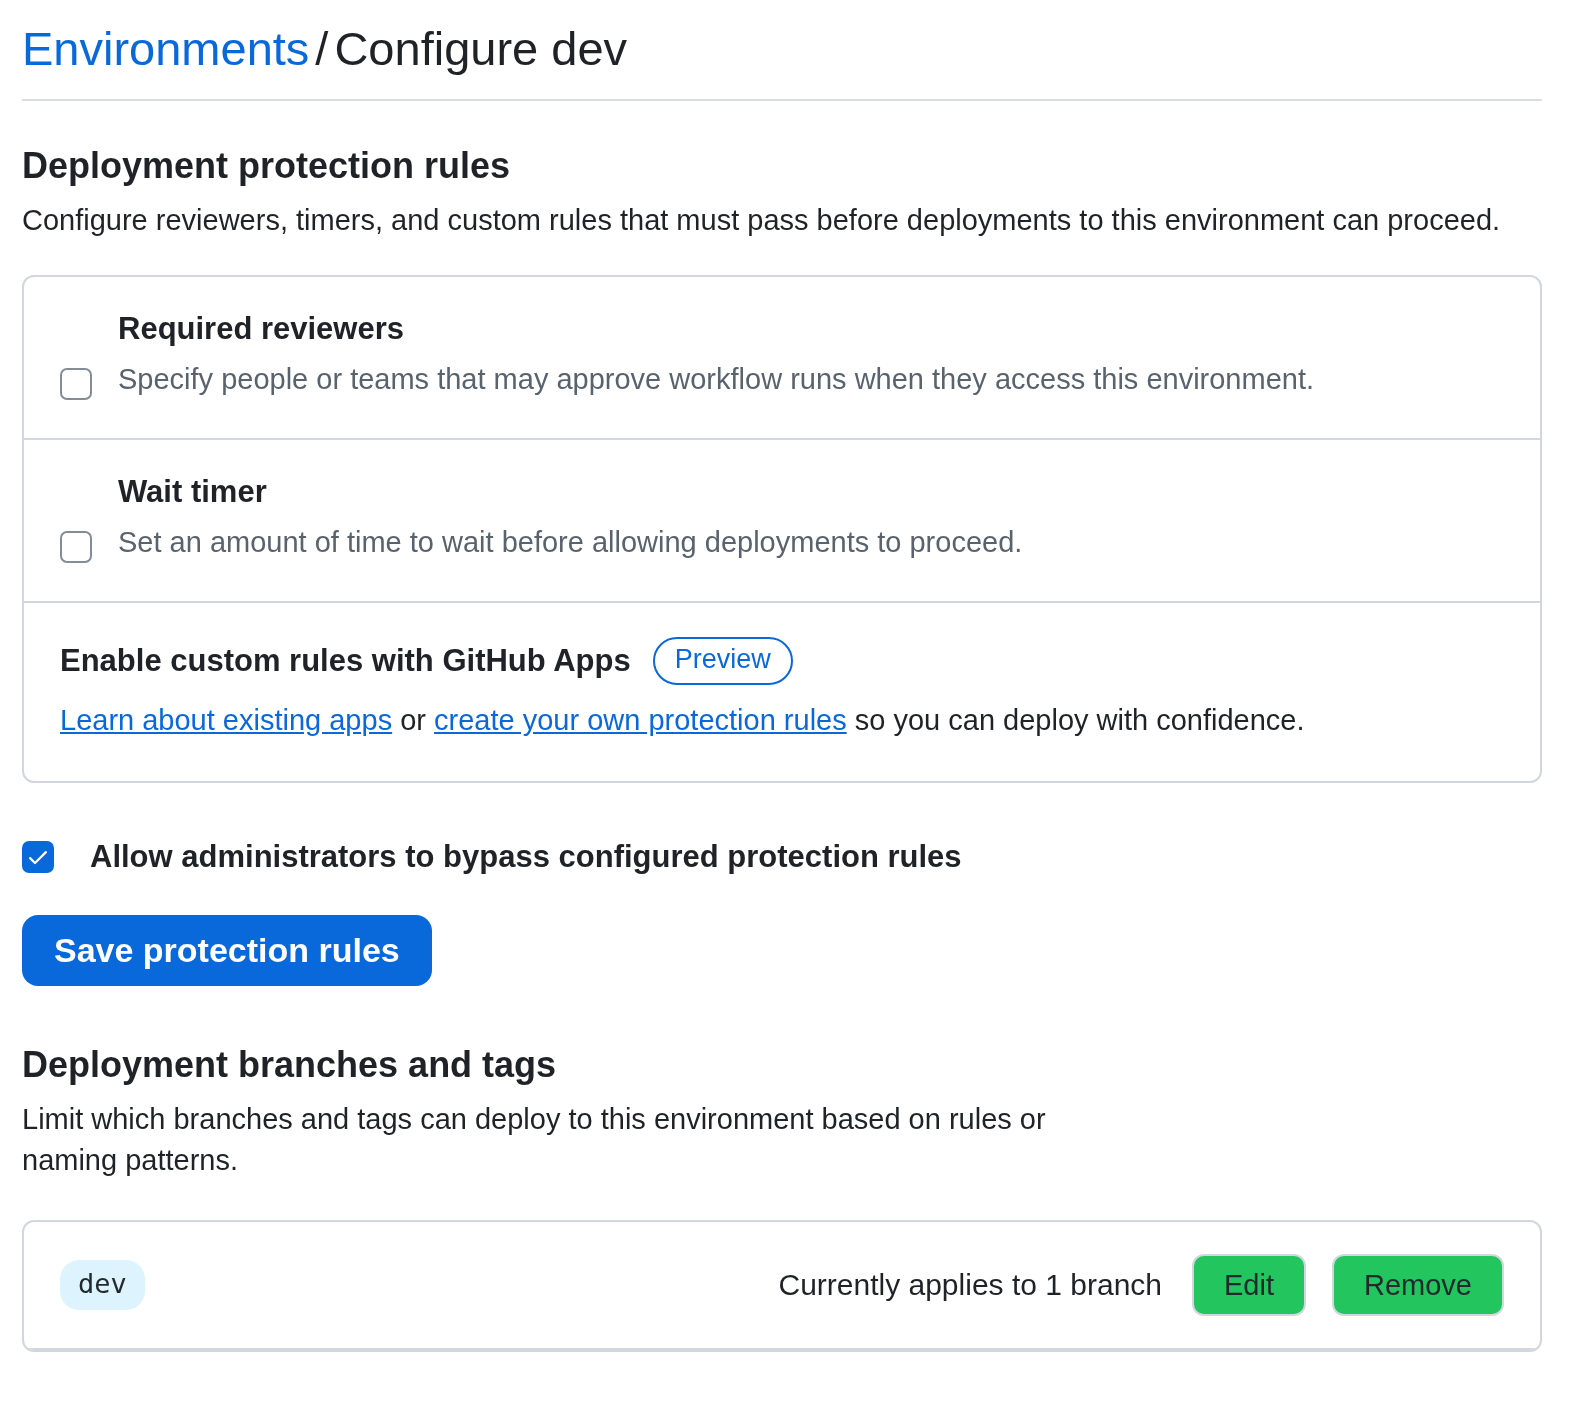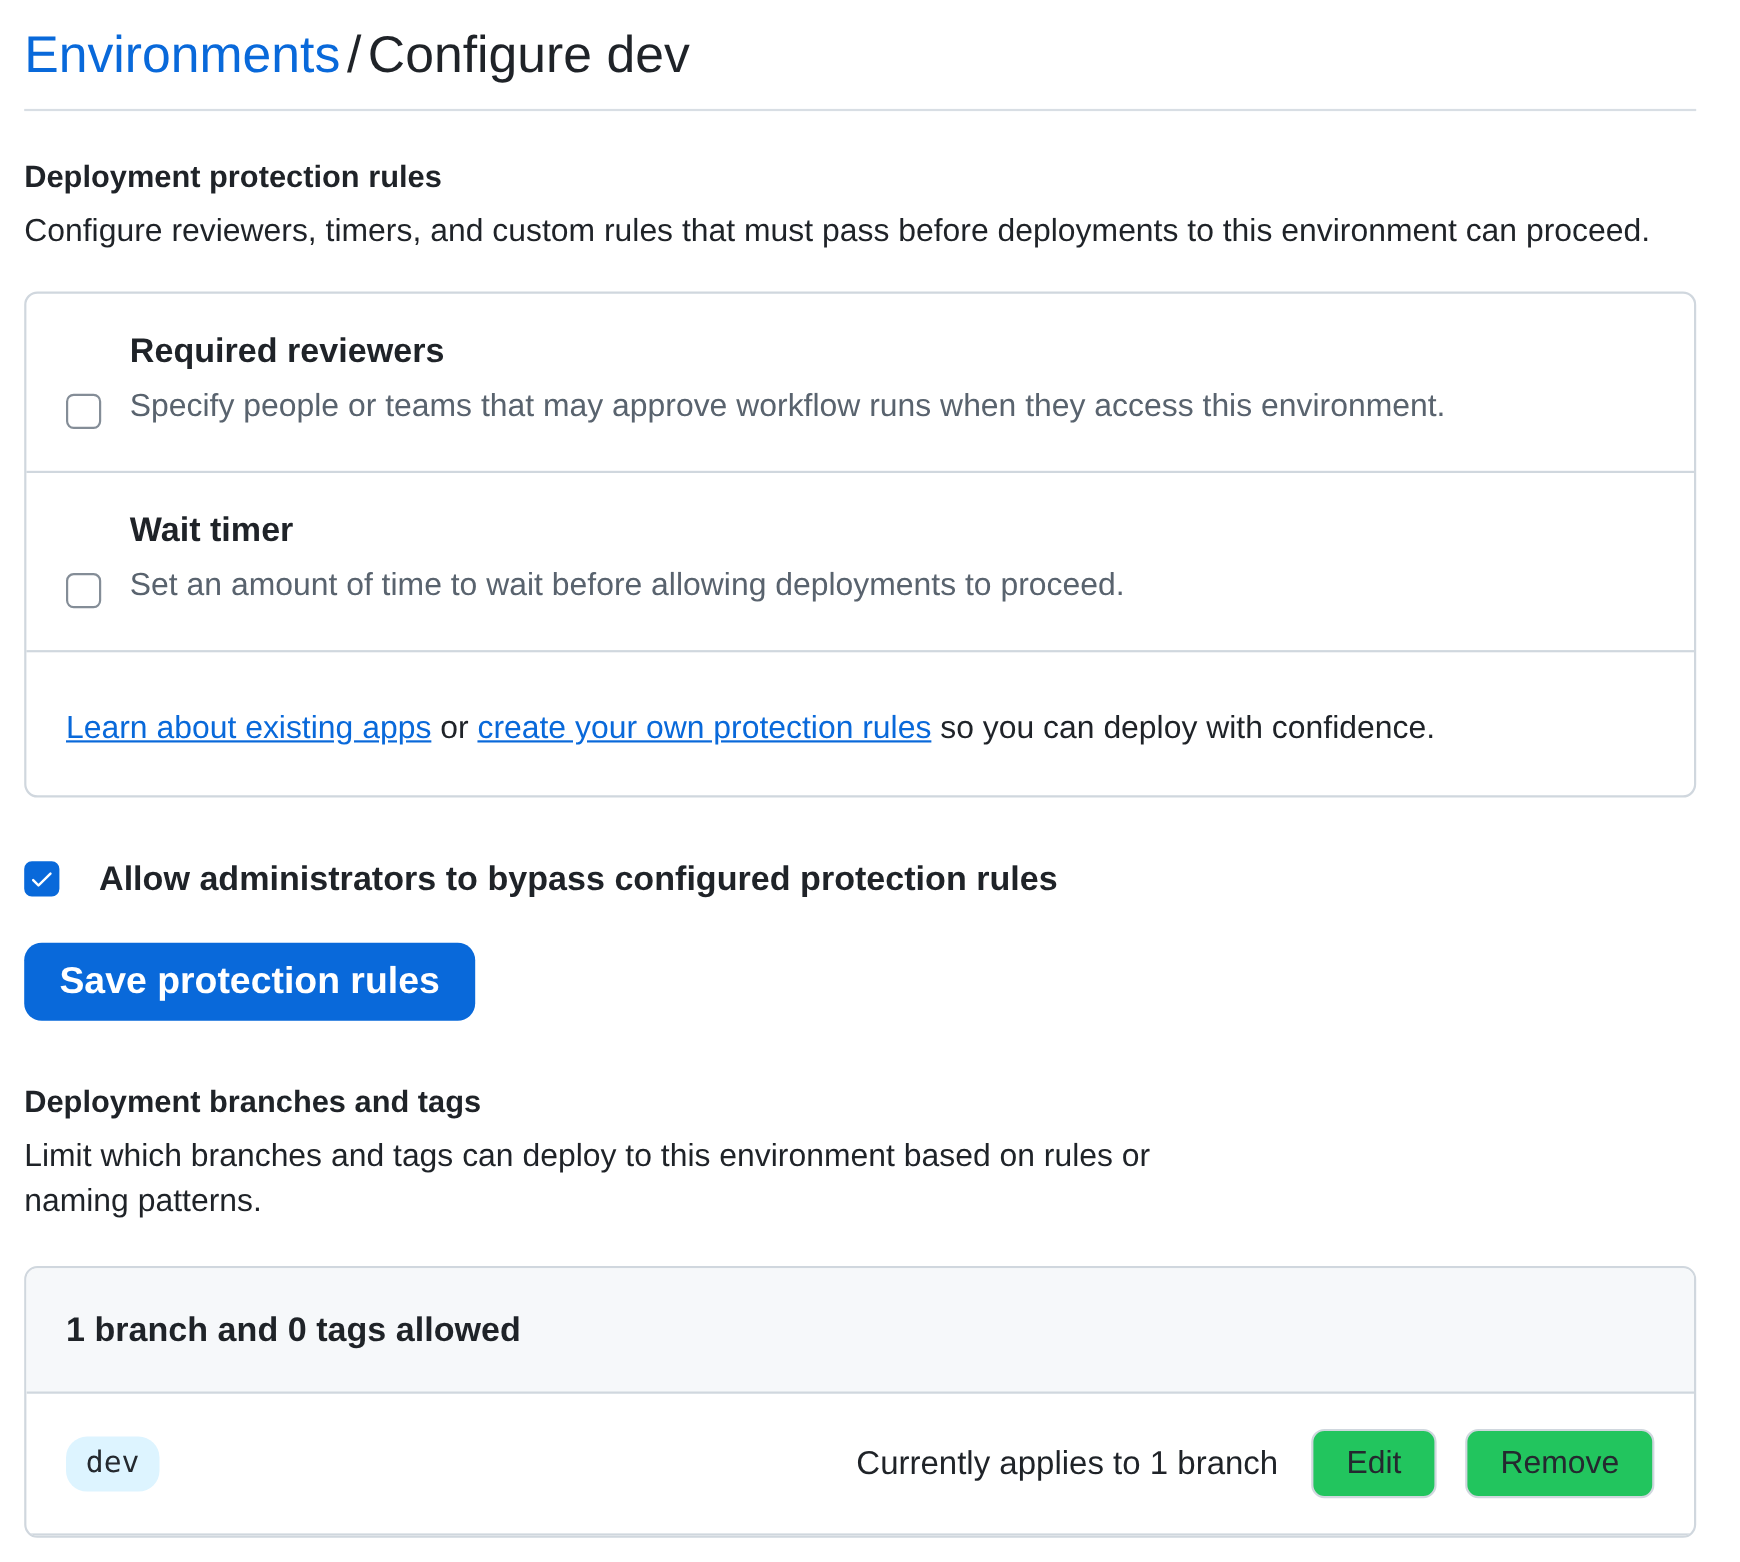--- a/index.html
+++ b/index.html
@@ -25,21 +25,21 @@
   .breadcrumb-sep { color: #1f2328; padding: 0 6px; }
   .title-divider {
     border: 0;
     border-top: 2px solid #d8dee4;
     margin: 20px 0 0 0;
   }
 
   
   .section-title {
     margin: 42px 0 0 0;
-    font-size: 28px;
+    font-size: 36px;
     font-weight: 700;
     line-height: 1.25;
   }
   .section-desc {
     margin: 12px 0 0 0;
     font-size: 29px;
     line-height: 1.42;
     color: #1f2328;
   }
 
@@ -212,20 +212,24 @@
 
     <div class="rule-row">
       <span class="checkbox"></span>
       <div>
         <div class="rule-label">Wait timer</div>
         <div class="rule-desc">Set an amount of time to wait before allowing deployments to proceed.</div>
       </div>
     </div>
 
     <div class="rule-row custom-rules-row">
+      <div class="custom-title-line">
+        <span class="rule-label">Enable custom rules with GitHub Apps</span>
+        <span class="preview-pill">Preview</span>
+      </div>
       <div class="custom-links-line"><a class="inline-link">Learn about existing apps</a><span> or </span><a class="inline-link">create your own protection rules</a><span> so you can deploy with confidence.</span></div>
     </div>
 
   </div>
 
   <div class="admin-row">
     <span class="checkbox checked">
         <svg class="check-icon" viewBox="0 0 16 16" aria-hidden="true">
           <path fill="#ffffff" d="M13.78 4.22a.75.75 0 0 1 0 1.06l-7.25 7.25a.75.75 0 0 1-1.06 0L2.22 9.28a.75.75 0 0 1 1.06-1.06L6 10.94l6.72-6.72a.75.75 0 0 1 1.06 0Z"></path>
         </svg>
@@ -236,21 +240,20 @@
   <button class="btn-primary">Save protection rules</button>
 
   <div class="branches-header">
     <div class="branches-header-left">
       <h2 class="section-title" style="margin-top:0;">Deployment branches and tags</h2>
       <p class="section-desc branches-desc">Limit which branches and tags can deploy to this environment based on rules or naming patterns.</p>
     </div>
   </div>
 
   <div class="branches-box">
-    <div class="box-header">1 branch and 0 tags allowed</div>
 
     <div class="branch-row">
       <span class="branch-badge">dev</span>
       <div class="branch-right">
         <span class="applies-text">Currently applies to 1 branch</span>
         <button class="btn-secondary">Edit</button>
         <button class="btn-secondary">Remove</button>
       </div>
     </div>
 

